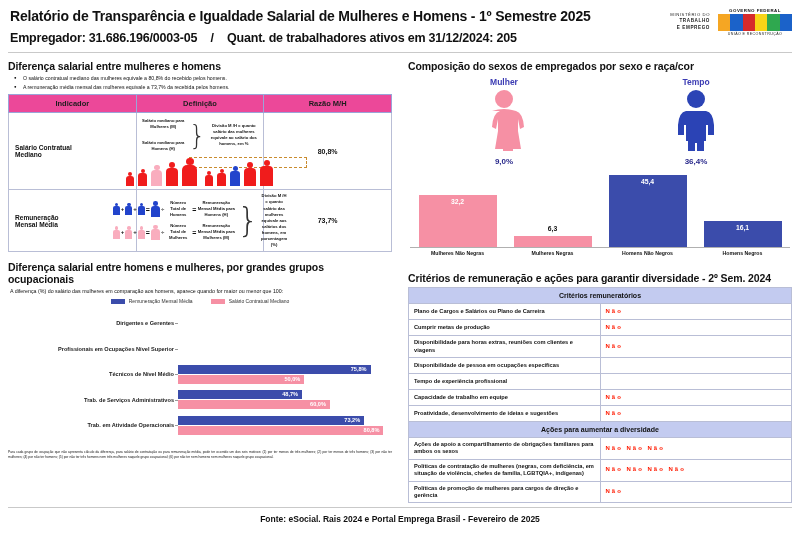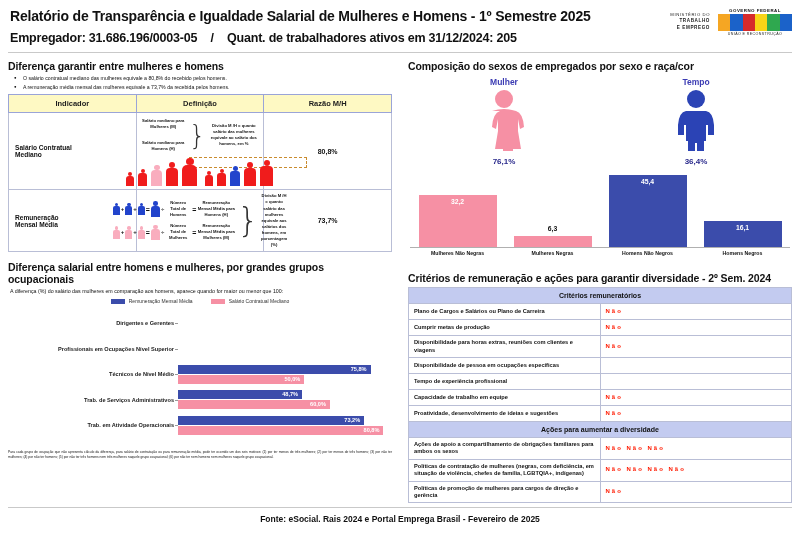--- a/index.html
+++ b/index.html
@@ -33,21 +33,21 @@
 
   .sec-title { font-size: 10.5px; font-weight: bold; margin: 7px 0 3px 0; letter-spacing: -0.1px; }
   .sec-sub { font-size: 5.3px; margin: 0 0 2px 2px; }
   ul.bullets { list-style: none; margin: 2px 0 4px 6px; }
   ul.bullets li { font-size: 5.2px; margin-bottom: 3px; position: relative; padding-left: 9px; }
   ul.bullets li::before { content: "\25CF"; position: absolute; left: 0; top: -0.5px; font-size: 4.2px; }
 
   
   table.ind { width: 100%; border-collapse: collapse; table-layout: fixed; }
   table.ind th {
-    background: #fef9c3; border: 1px solid #9aa4d8;
+    background: #ec4899; border: 1px solid #9aa4d8;
     font-size: 7.5px; font-weight: bold; color: #1d1d1d; padding: 4px 2px; text-align: center;
   }
   table.ind td { border: 1px solid #b9bed6; vertical-align: middle; }
   td.ind-name { font-size: 6.6px; font-weight: bold; padding: 4px 6px; width: 70px; }
   td.ind-ratio { font-size: 7px; font-weight: bold; text-align: center; width: 58px; }
   td.ind-def { padding: 3px 4px; height: 70px; position: relative; }
 
   .defrow { display: flex; align-items: center; }
   .deftxt { font-size: 4.2px; font-weight: bold; text-align: center; line-height: 1.45; }
   .brace { font-size: 26px; color: #333; font-weight: 100; line-height: .7; font-family: "DejaVu Sans", sans-serif; }
@@ -130,21 +130,21 @@
       <div id="uniao">UNIÃO E RECONSTRUÇÃO</div>
     </div>
   </div>
 </div>
 <hr id="hr-top">
 
 <div id="grid">
 
   <div class="col">
 
-    <div class="sec-title">Diferença garantir entre mulheres e homens</div>
+    <div class="sec-title">Diferença salarial entre mulheres e homens</div>
     <ul class="bullets">
       <li>O salário contratual mediano das mulheres equivale a 80,8% do recebido pelos homens.</li>
       <li>A remuneração média mensal das mulheres equivale a 73,7% da recebida pelos homens.</li>
     </ul>
 
     <table class="ind">
       <tbody>
           <tr>
         <th>Indicador</th>
         <th>Definição</th>
@@ -352,21 +352,21 @@
 
     <div class="sec-title">Composição do sexos de empregados por sexo e raça/cor</div>
 
     <div class="comp-wrap">
       <div class="comp-item">
         <div class="comp-label">Mulher</div>
         <svg width="44" height="62" viewBox="0 0 44 62">
           <circle cx="22" cy="10" r="9" fill="#f690a4"></circle>
           <path d="M10 22 q12 -4 24 0 q7 2 8 16 l-4 2 -2 -10 v12 l3 18 h-8 v12 h-10 v-12 h-8 l3 -18 v-12 l-2 10 -4 -2 q1 -14 8 -16 z" fill="#f690a4"></path>
         </svg>
-        <div class="comp-pct">76,1%</div>
+        <div class="comp-pct">9,0%</div>
       </div>
       <div class="comp-item">
         <div class="comp-label">Tempo</div>
         <svg width="44" height="62" viewBox="0 0 44 62">
           <circle cx="22" cy="10" r="9" fill="#2b43b5"></circle>
           <path d="M12 22 h20 q7 1 8 14 v10 h-6 v-10 l-2 0 v16 h-2 v20 h-7 v-18 h-2 v18 h-7 v-20 h-2 v-16 l-2 0 v10 h-6 v-10 q1 -13 8 -14 z" fill="#2b43b5"></path>
         </svg>
         <div class="comp-pct">36,4%</div>
       </div>
     </div>

